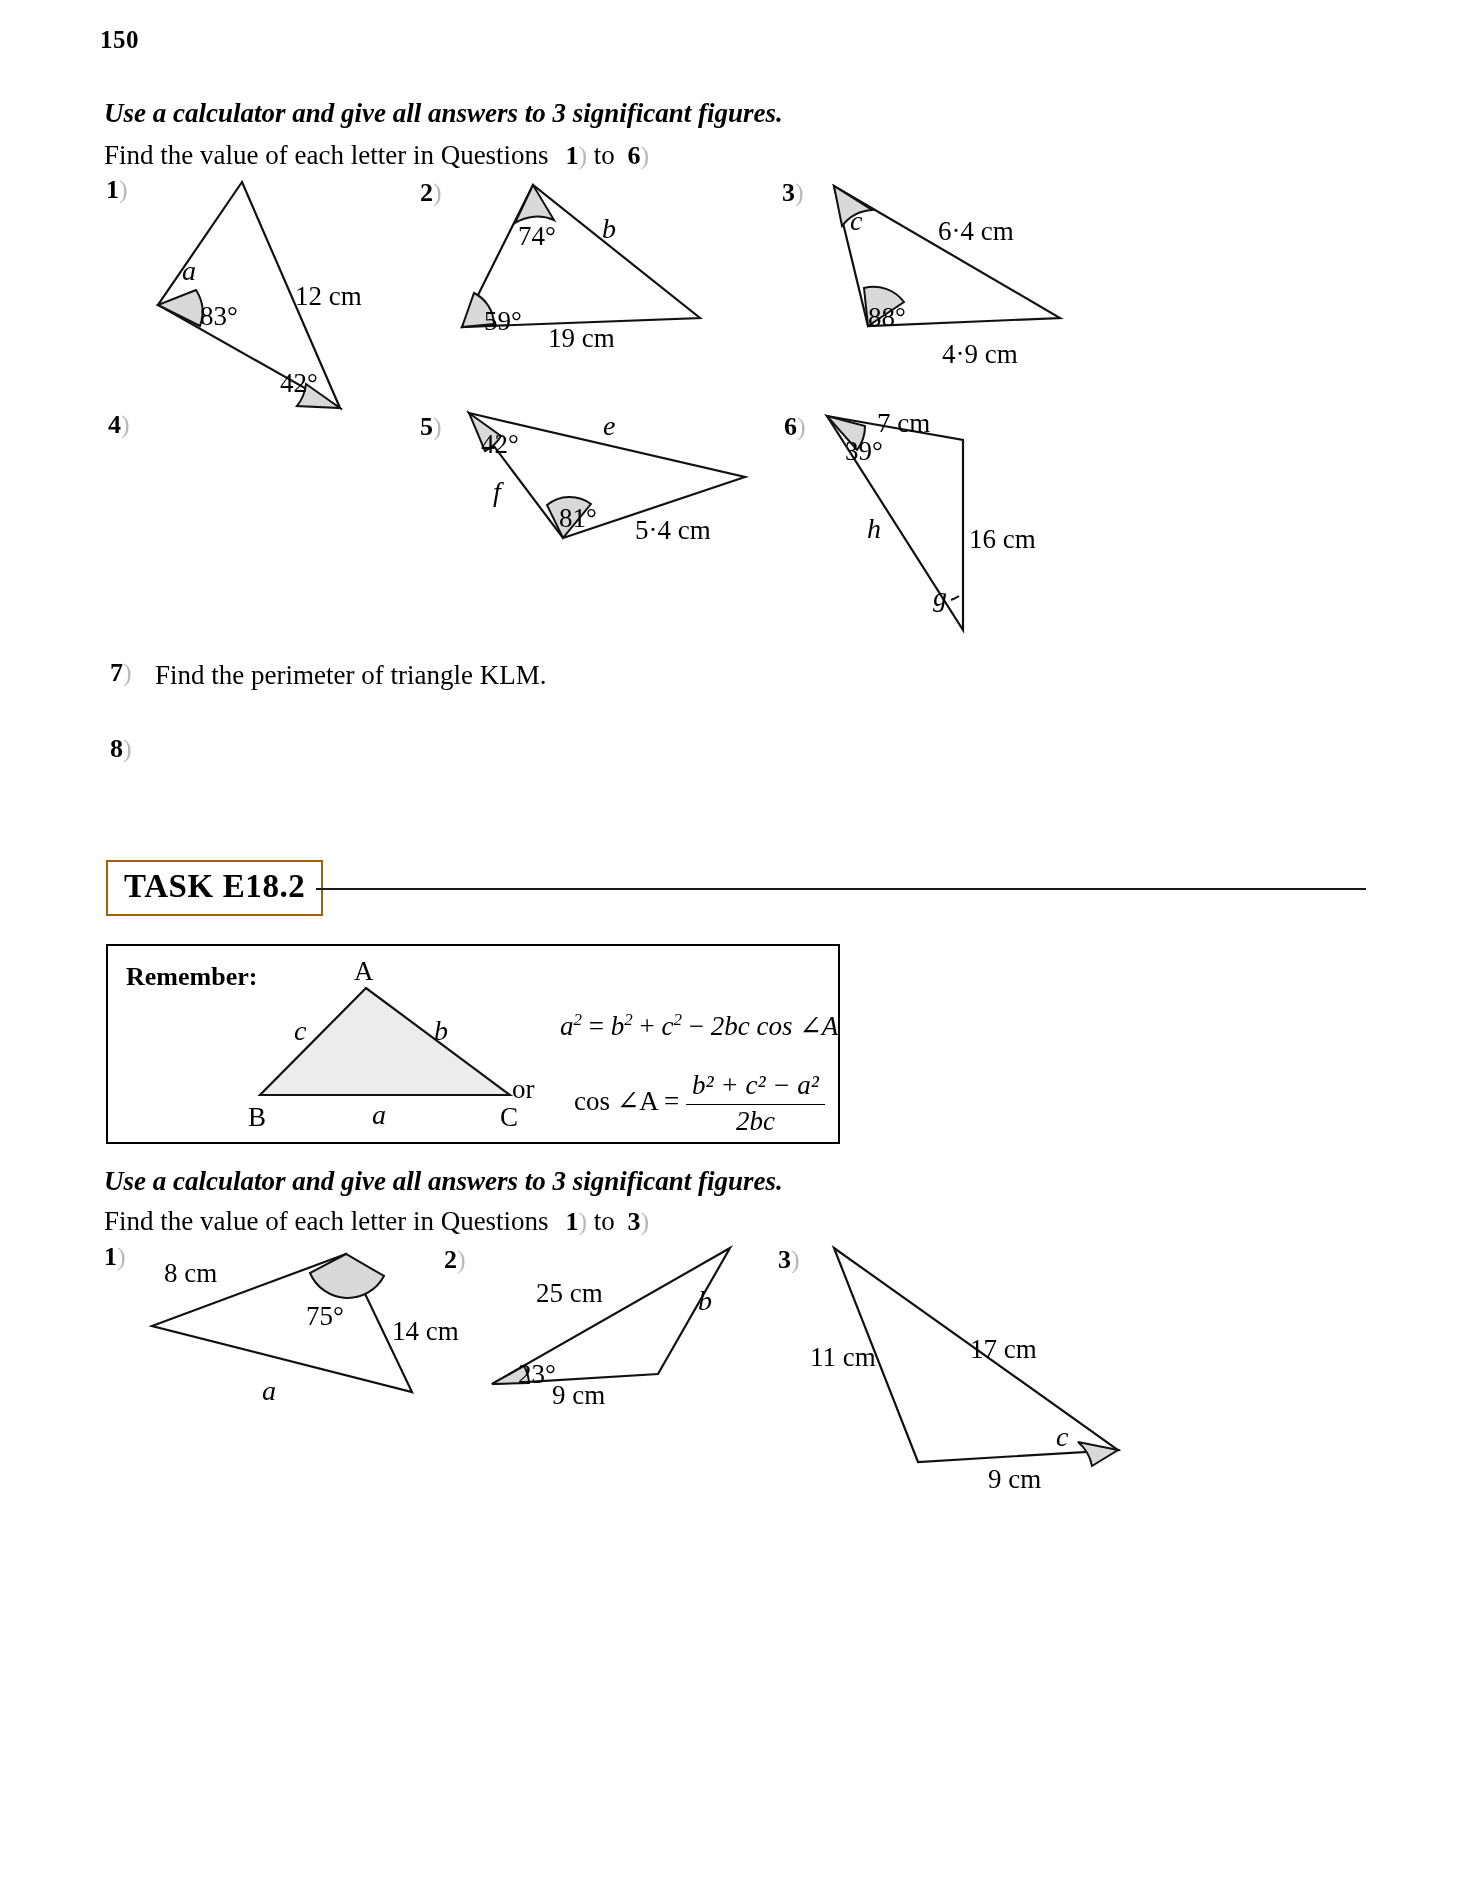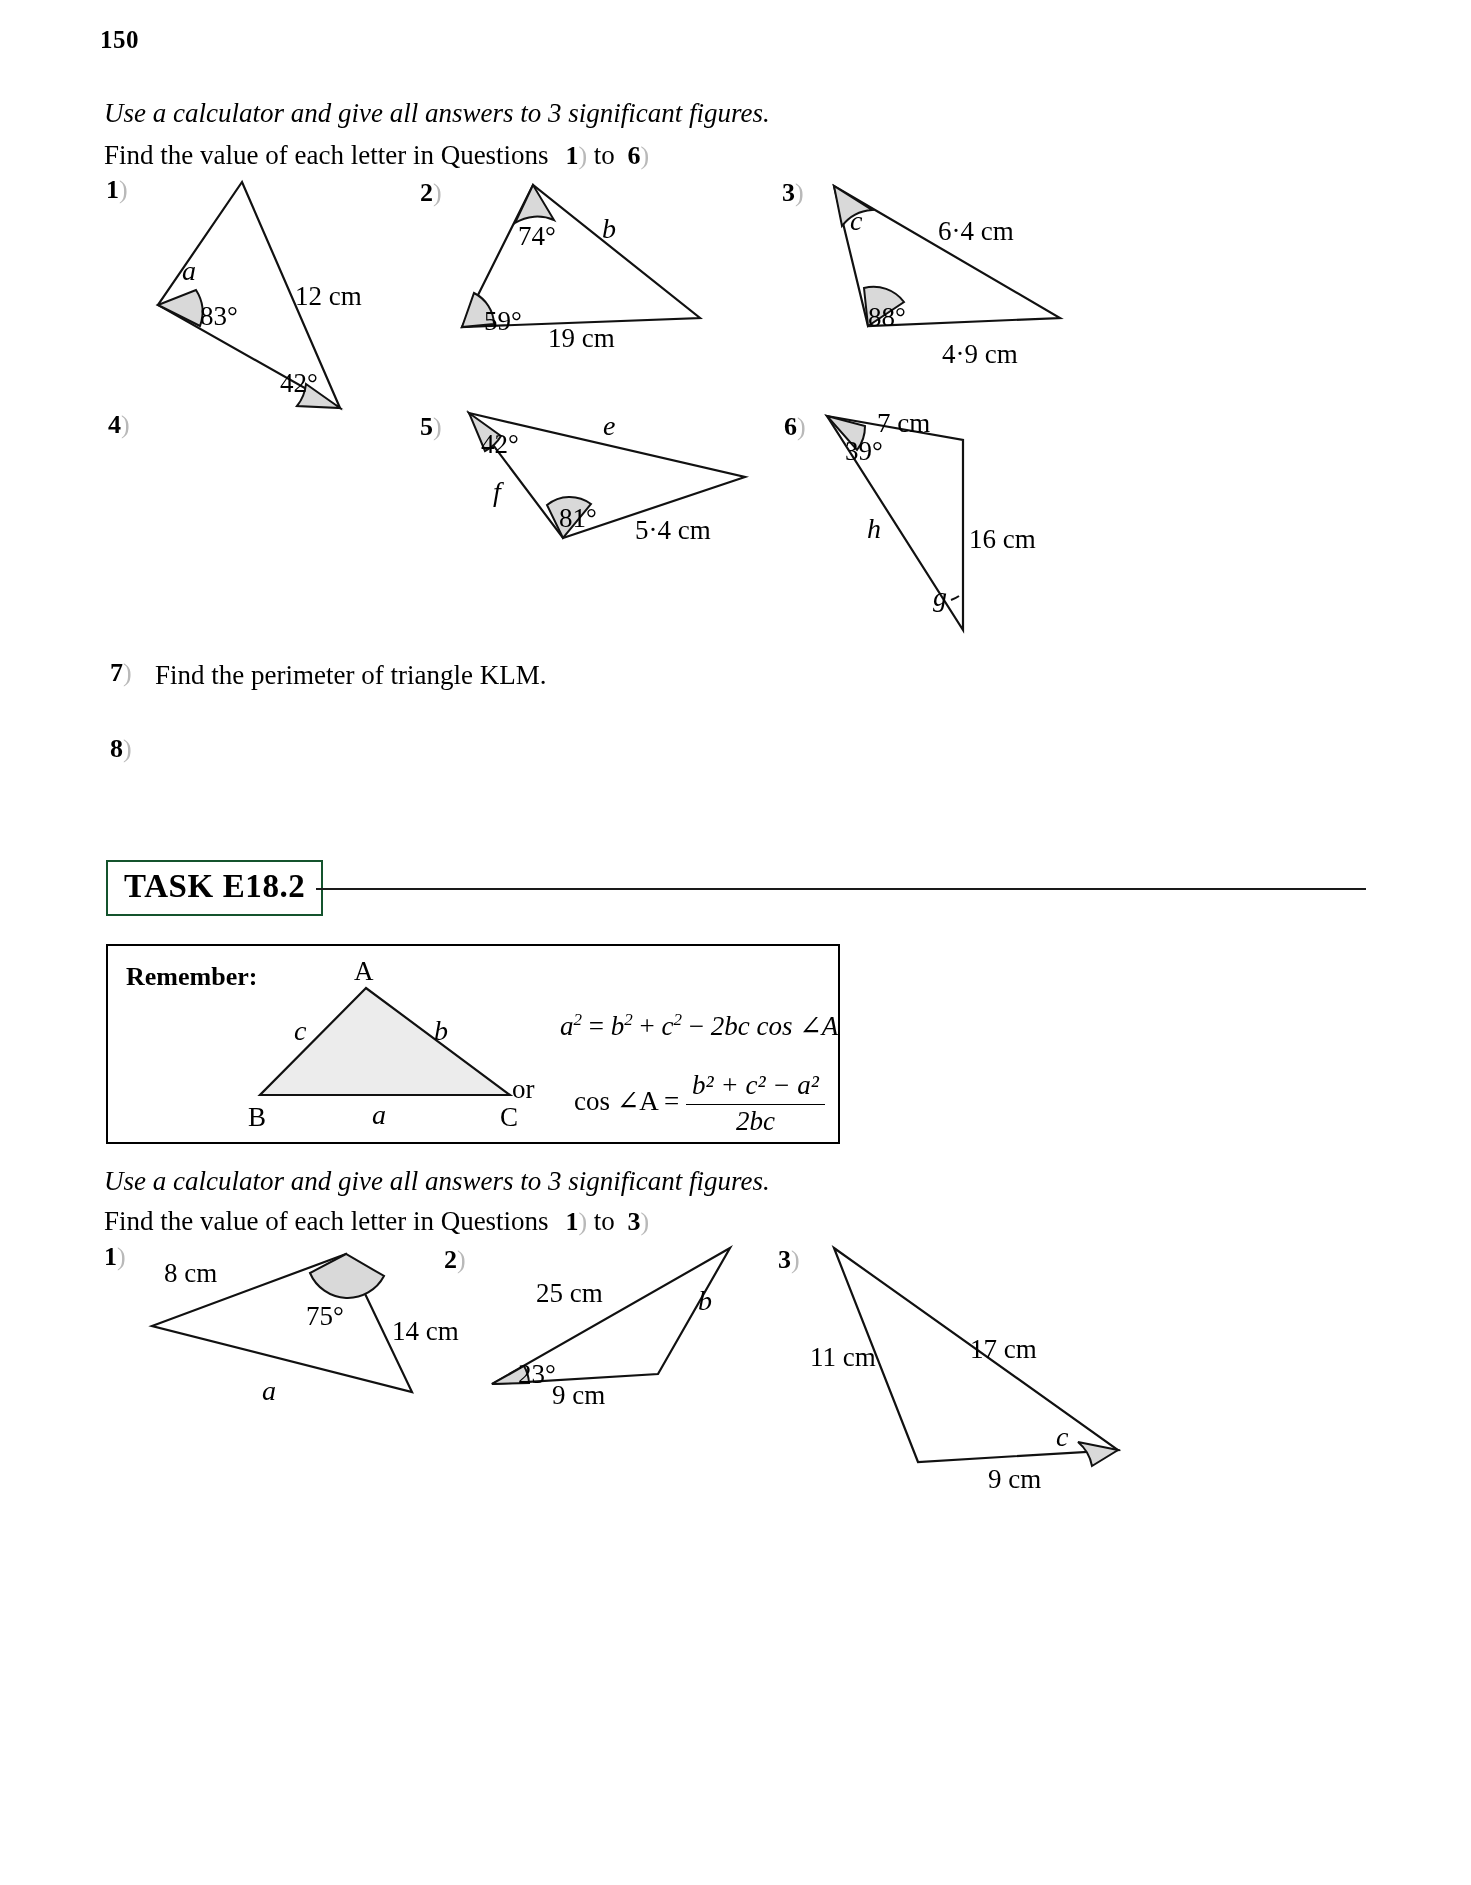--- a/index.html
+++ b/index.html
@@ -24,41 +24,42 @@
     left: 100px;
     top: 26px;
     font-size: 25px;
     font-weight: bold;
     letter-spacing: 0.5px;
   }
 
   .instr-italic {
     font-style: italic;
     font-size: 27px;
+    font-weight: bold;
   }
   .instr-plain {
     font-size: 27px;
   }
   .qnum {
     font-weight: bold;
     font-size: 26px;
   }
   .qnum-paren {
     font-weight: normal;
     color: #b9b9b9;
     font-size: 26px;
   }
 
   .body-text {
     font-size: 27px;
     line-height: 37px;
   }
 
   .task-badge {
-    border: 2px solid #14532d;
+    border: 2px solid #a16207;
     padding: 6px 16px 9px 16px;
     font-size: 33px;
     font-weight: bold;
     letter-spacing: 0.6px;
     background: #fff;
     display: inline-block;
   }
   .task-rule {
     height: 0;
     border-top: 2px solid #1a1a1a;

